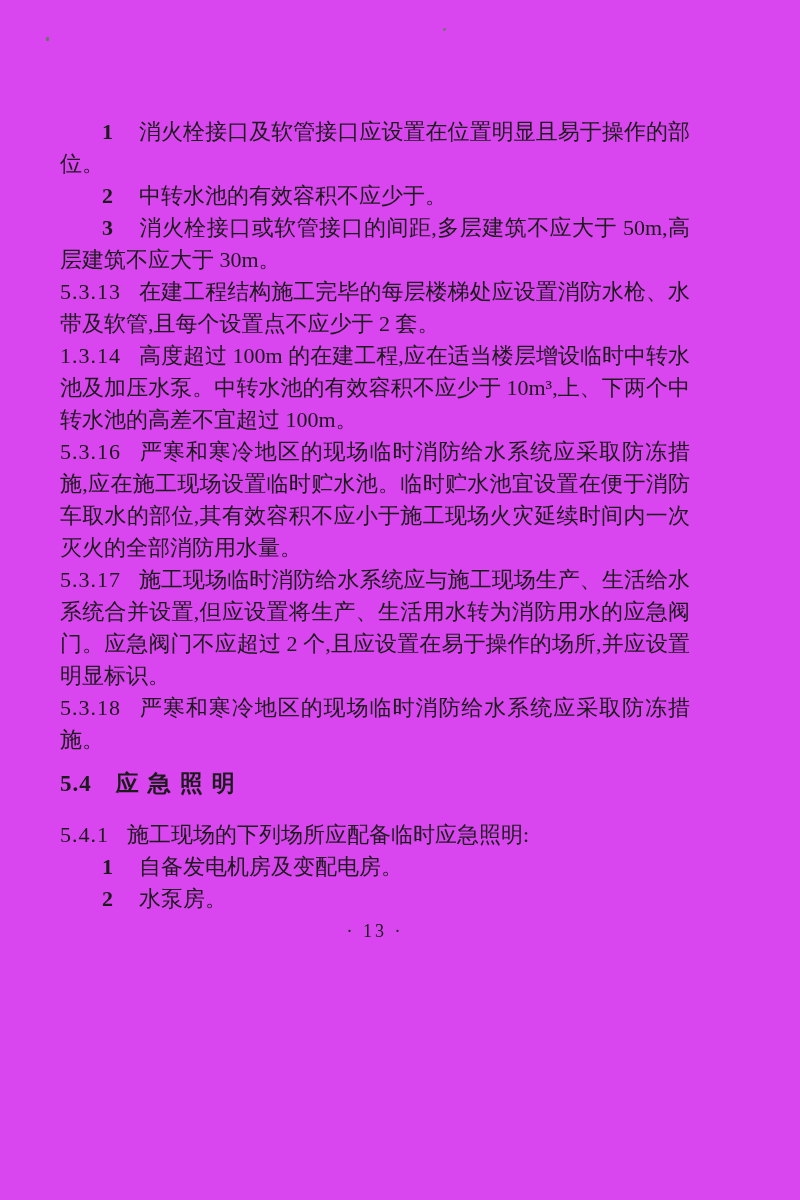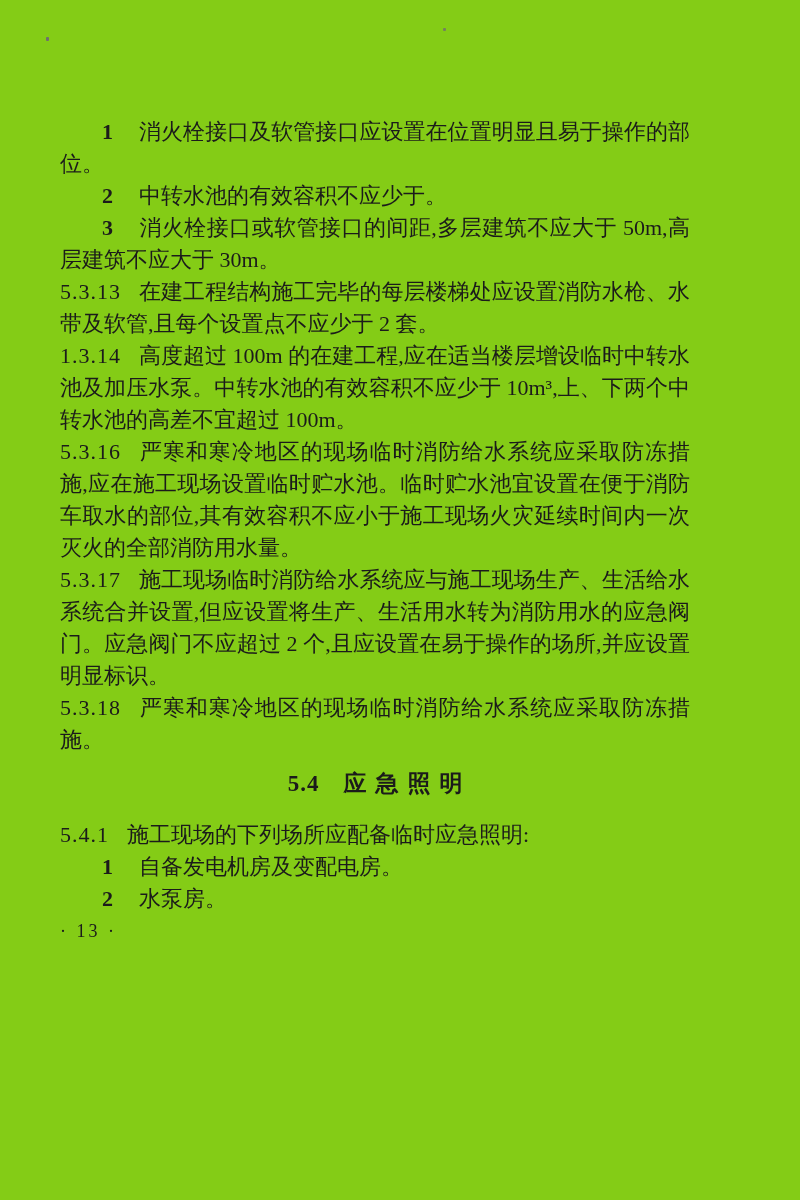--- a/index.html
+++ b/index.html
@@ -1,20 +1,20 @@
 <!DOCTYPE html>
 <html><head>
 <meta charset="utf-8">
 <style>
   html, body { margin: 0; padding: 0; background: #ffffff; }
   .page {
     position: relative;
     width: 800px;
     height: 1200px;
-    background: #84cc16;
+    background: #d946ef;
     overflow: hidden;
     font-family: "Liberation Serif", "DejaVu Serif", serif;
     color: #1b1b1b;
   }
   .content {
     position: absolute;
     left: 60px;
     top: 116px;
     width: 630px;
     font-size: 22px;
@@ -27,30 +27,30 @@
     font-weight: bold;
     margin-right: 26px;
   }
   .secnum {
     font-weight: normal;
     letter-spacing: 1px;
     margin-right: 18px;
   }
   .heading {
     margin: 12px 0 19px 0;
-    text-align: center;
+    text-align: left;
     font-weight: bold;
     font-size: 23px;
     line-height: 32px;
   }
   .hnum { margin-right: 24px; letter-spacing: 1px; }
   .htitle { letter-spacing: 9px; margin-right: -9px; }
   .footer {
     margin-top: 4px;
-    text-align: left;
+    text-align: center;
     font-size: 18px;
     letter-spacing: 3px;
     line-height: 24px;
   }
   .speck {
     position: absolute;
     background: #6f6f6f;
     border-radius: 1px;
   }
   .speck.s1 { left: 46px;  top: 37px; width: 3px; height: 4px; }

